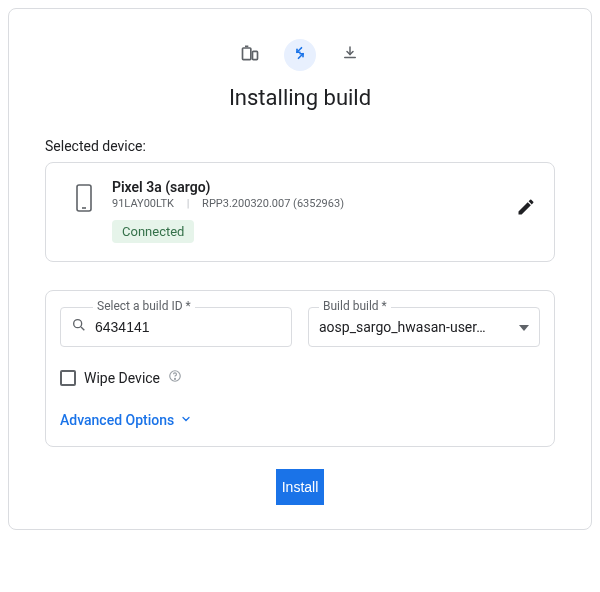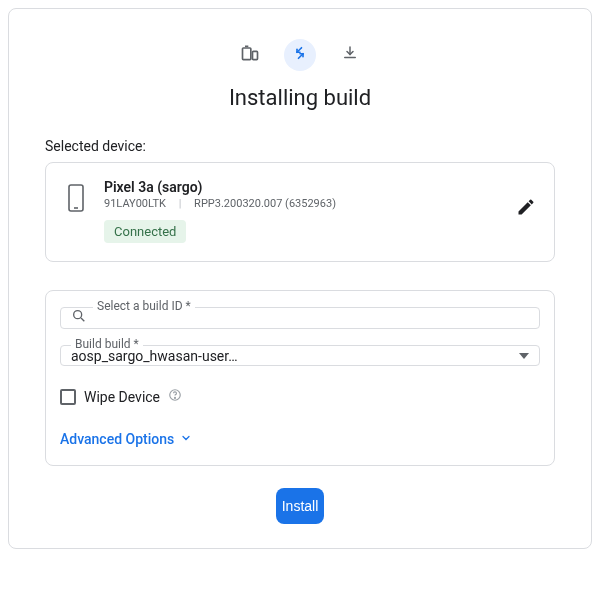--- a/index.html
+++ b/index.html
@@ -45,21 +45,21 @@
     margin-bottom: 28px;
   }
   .section-label {
     font-size: 14px;
     color: #202124;
     margin-bottom: 8px;
   }
   .device-box {
     border: 1px solid #dadce0;
     border-radius: 8px;
-    padding: 16px 18px 18px 20px;
+    padding: 16px 18px 18px 28px;
     display: flex;
     align-items: flex-start;
     gap: 18px;
     margin-bottom: 28px;
     position: relative;
   }
   .device-icon {
     color: #5f6368;
     margin-top: 4px;
   }
@@ -96,21 +96,20 @@
   }
   .build-box {
     border: 1px solid #dadce0;
     border-radius: 8px;
     padding: 16px 14px 18px 14px;
   }
   .build-row {
     display: flex;
     gap: 16px;
     margin-bottom: 22px;
-    flex-direction: column;
   }
   .field {
     position: relative;
     flex: 1;
     border: 1px solid #dadce0;
     border-radius: 4px;
     height: 40px;
     display: flex;
     align-items: center;
     padding: 0 10px;
@@ -174,21 +173,21 @@
     display: flex;
     justify-content: center;
     margin-top: 22px;
   }
   .install-btn {
     background: #1a73e8;
     color: #fff;
     font-size: 14px;
     font-weight: 500;
     border: none;
-    border-radius: 8px;
+    border-radius: 0;
     padding: 10px 6px;
     cursor: pointer;
   }
 </style>
 </head>
 <body>
 
 <div class="card">
 
   <div class="steps">
@@ -257,20 +256,21 @@
   <div class="build-box">
     <div class="build-row">
       <div class="field">
         <span class="float-label">Select a build ID *</span>
         <span class="search-icon">
           <svg width="16" height="16" viewBox="0 0 24 24" fill="none" stroke="currentColor" stroke-width="2">
             <circle cx="10" cy="10" r="6"></circle>
               <line x1="15" y1="15" x2="20" y2="20"></line>
           </svg>
         </span>
+        <input type="text" value="6434141" style="">
       </div>
       <div class="field select">
         <span class="float-label">Build build *</span>
         <span class="value">aosp_sargo_hwasan-user…</span>
         <span class="chevron">
           <svg width="10" height="10" viewBox="0 0 10 6" fill="currentColor">
               <path d="M0 0 L10 0 L5 6 Z"></path>
             </svg>
         </span>
       </div>

